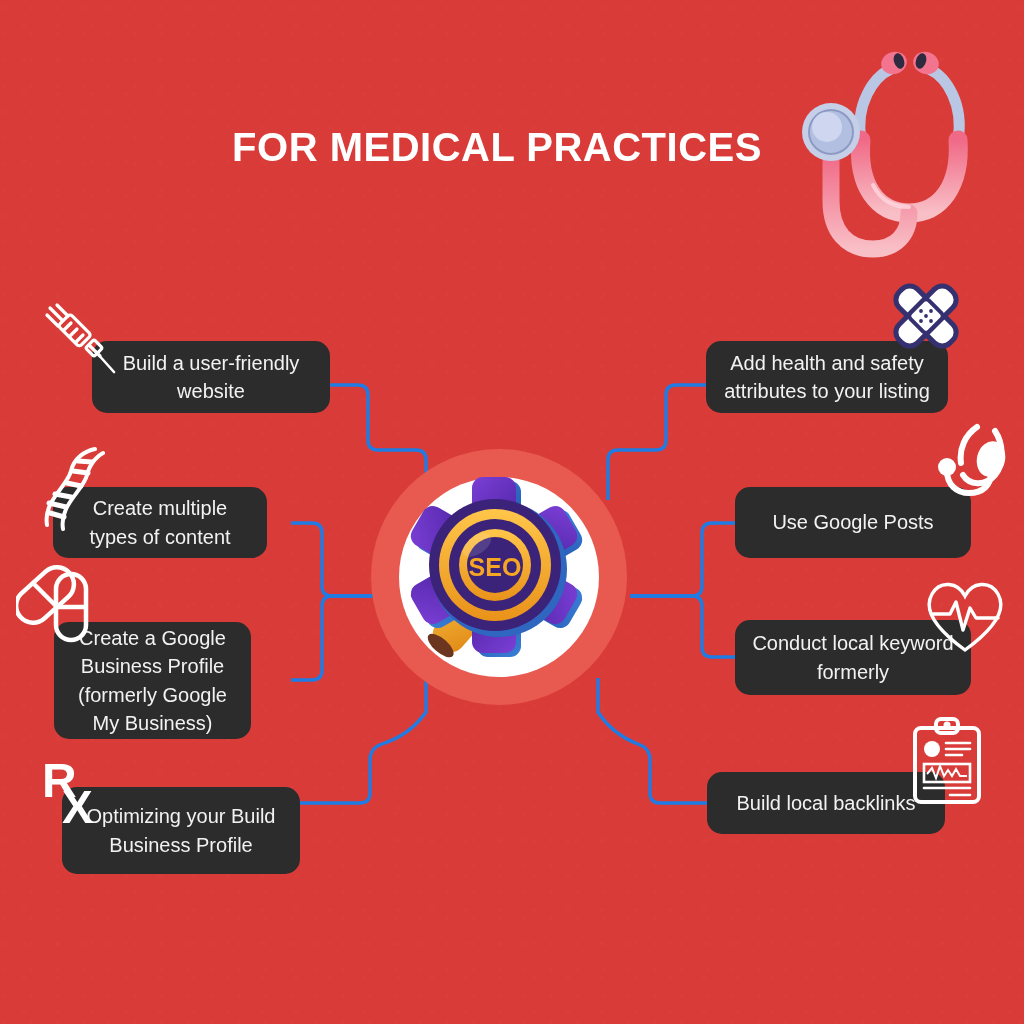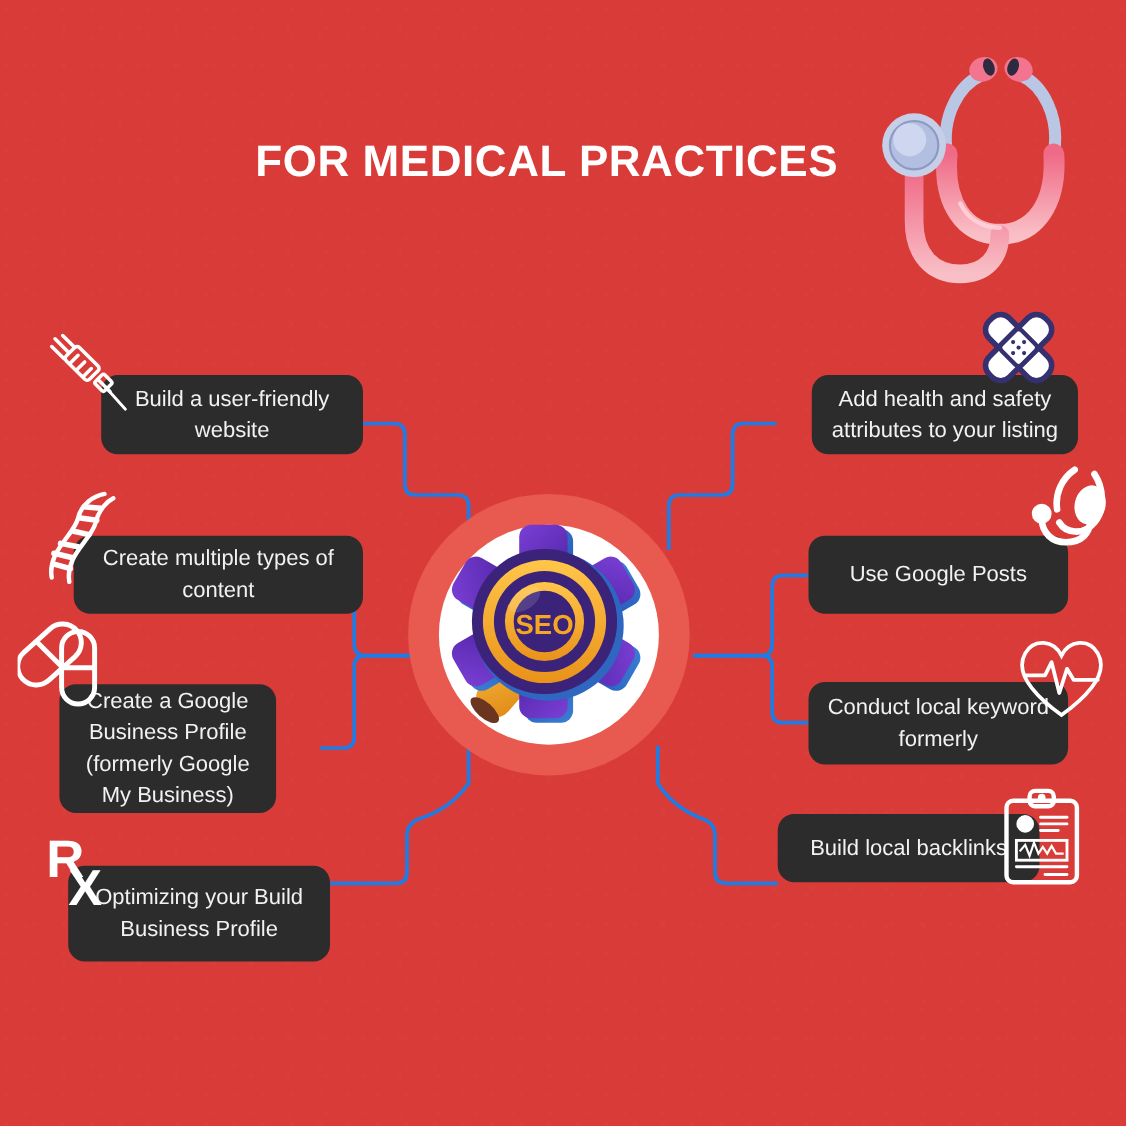--- a/index.html
+++ b/index.html
@@ -78,29 +78,29 @@
     text-align:center;
     padding:10px 14px;
     font-size:20px;
     line-height:1.42;
     z-index:5;
   }
   .node span { display:block; }
 
   
   #node-website            { left:92px;  top:341px; width:238px; height:72px; }
-  #node-content-types      { left:53px;  top:487px; width:263px; height:71px;margin-left:14px; }
+  #node-content-types      { left:53px;  top:487px; width:214px; height:71px; }
   #node-create-profile     { left:54px;  top:622px; width:197px; height:117px; }
   #node-optimize-profile   { left:62px;  top:787px; width:238px; height:87px; }
 
   
-  #node-health-safety      { left:706px; top:341px; width:242px; height:72px;margin-left:32px; }
+  #node-health-safety      { left:706px; top:341px; width:242px; height:72px; }
   #node-google-posts       { left:735px; top:487px; width:236px; height:71px; }
   #node-keyword-research   { left:735px; top:620px; width:236px; height:75px; }
-  #node-backlinks          { left:707px; top:740px; width:238px; height:62px; }
+  #node-backlinks          { left:707px; top:772px; width:238px; height:62px; }
 
   
   .icon { position:absolute; z-index:7; }
   #icon-syringe    { left:44px;  top:302px; width:74px;  height:74px; }
   #icon-dna        { left:33px;  top:443px; width:74px;  height:88px; }
   #icon-pills      { left:16px;  top:556px; width:90px;  height:90px; }
   #icon-rx         { left:40px;  top:757px; width:72px;  height:70px; }
   #icon-bandage    { left:886px; top:276px; width:80px;  height:80px; }
   #icon-steth-sm   { left:925px; top:423px; width:82px;  height:82px; }
   #icon-heartbeat  { left:922px; top:578px; width:86px;  height:76px; }

